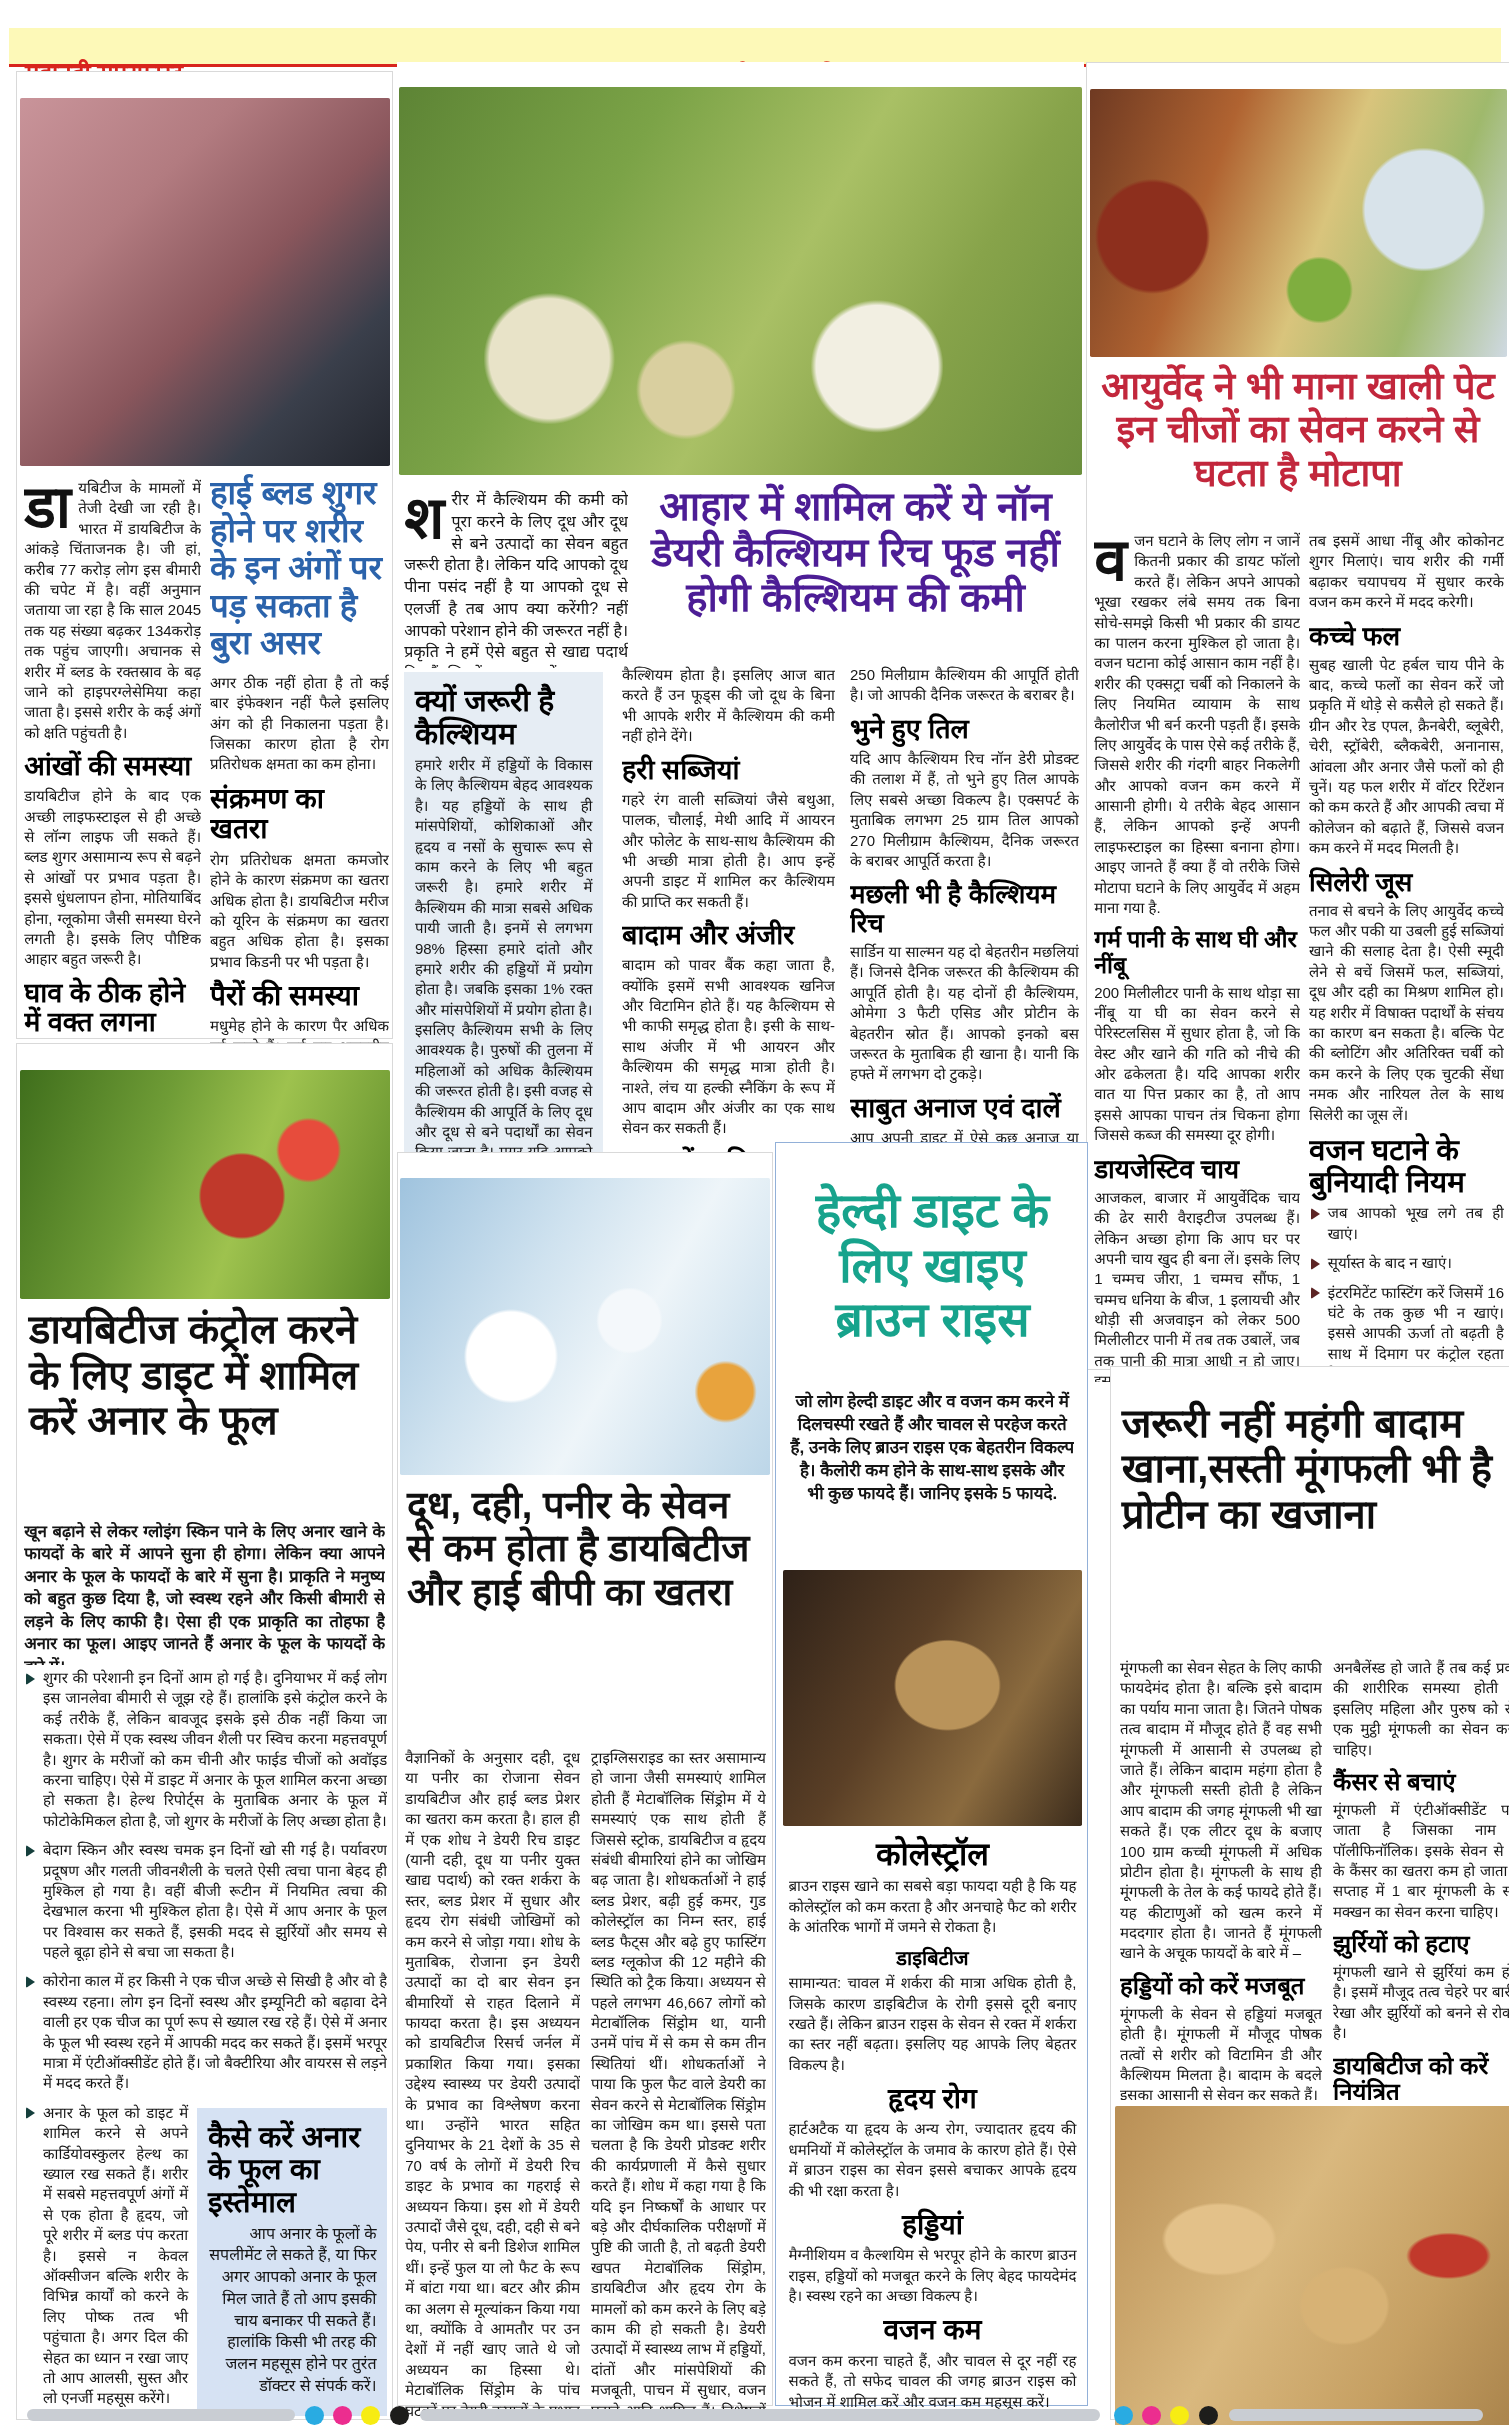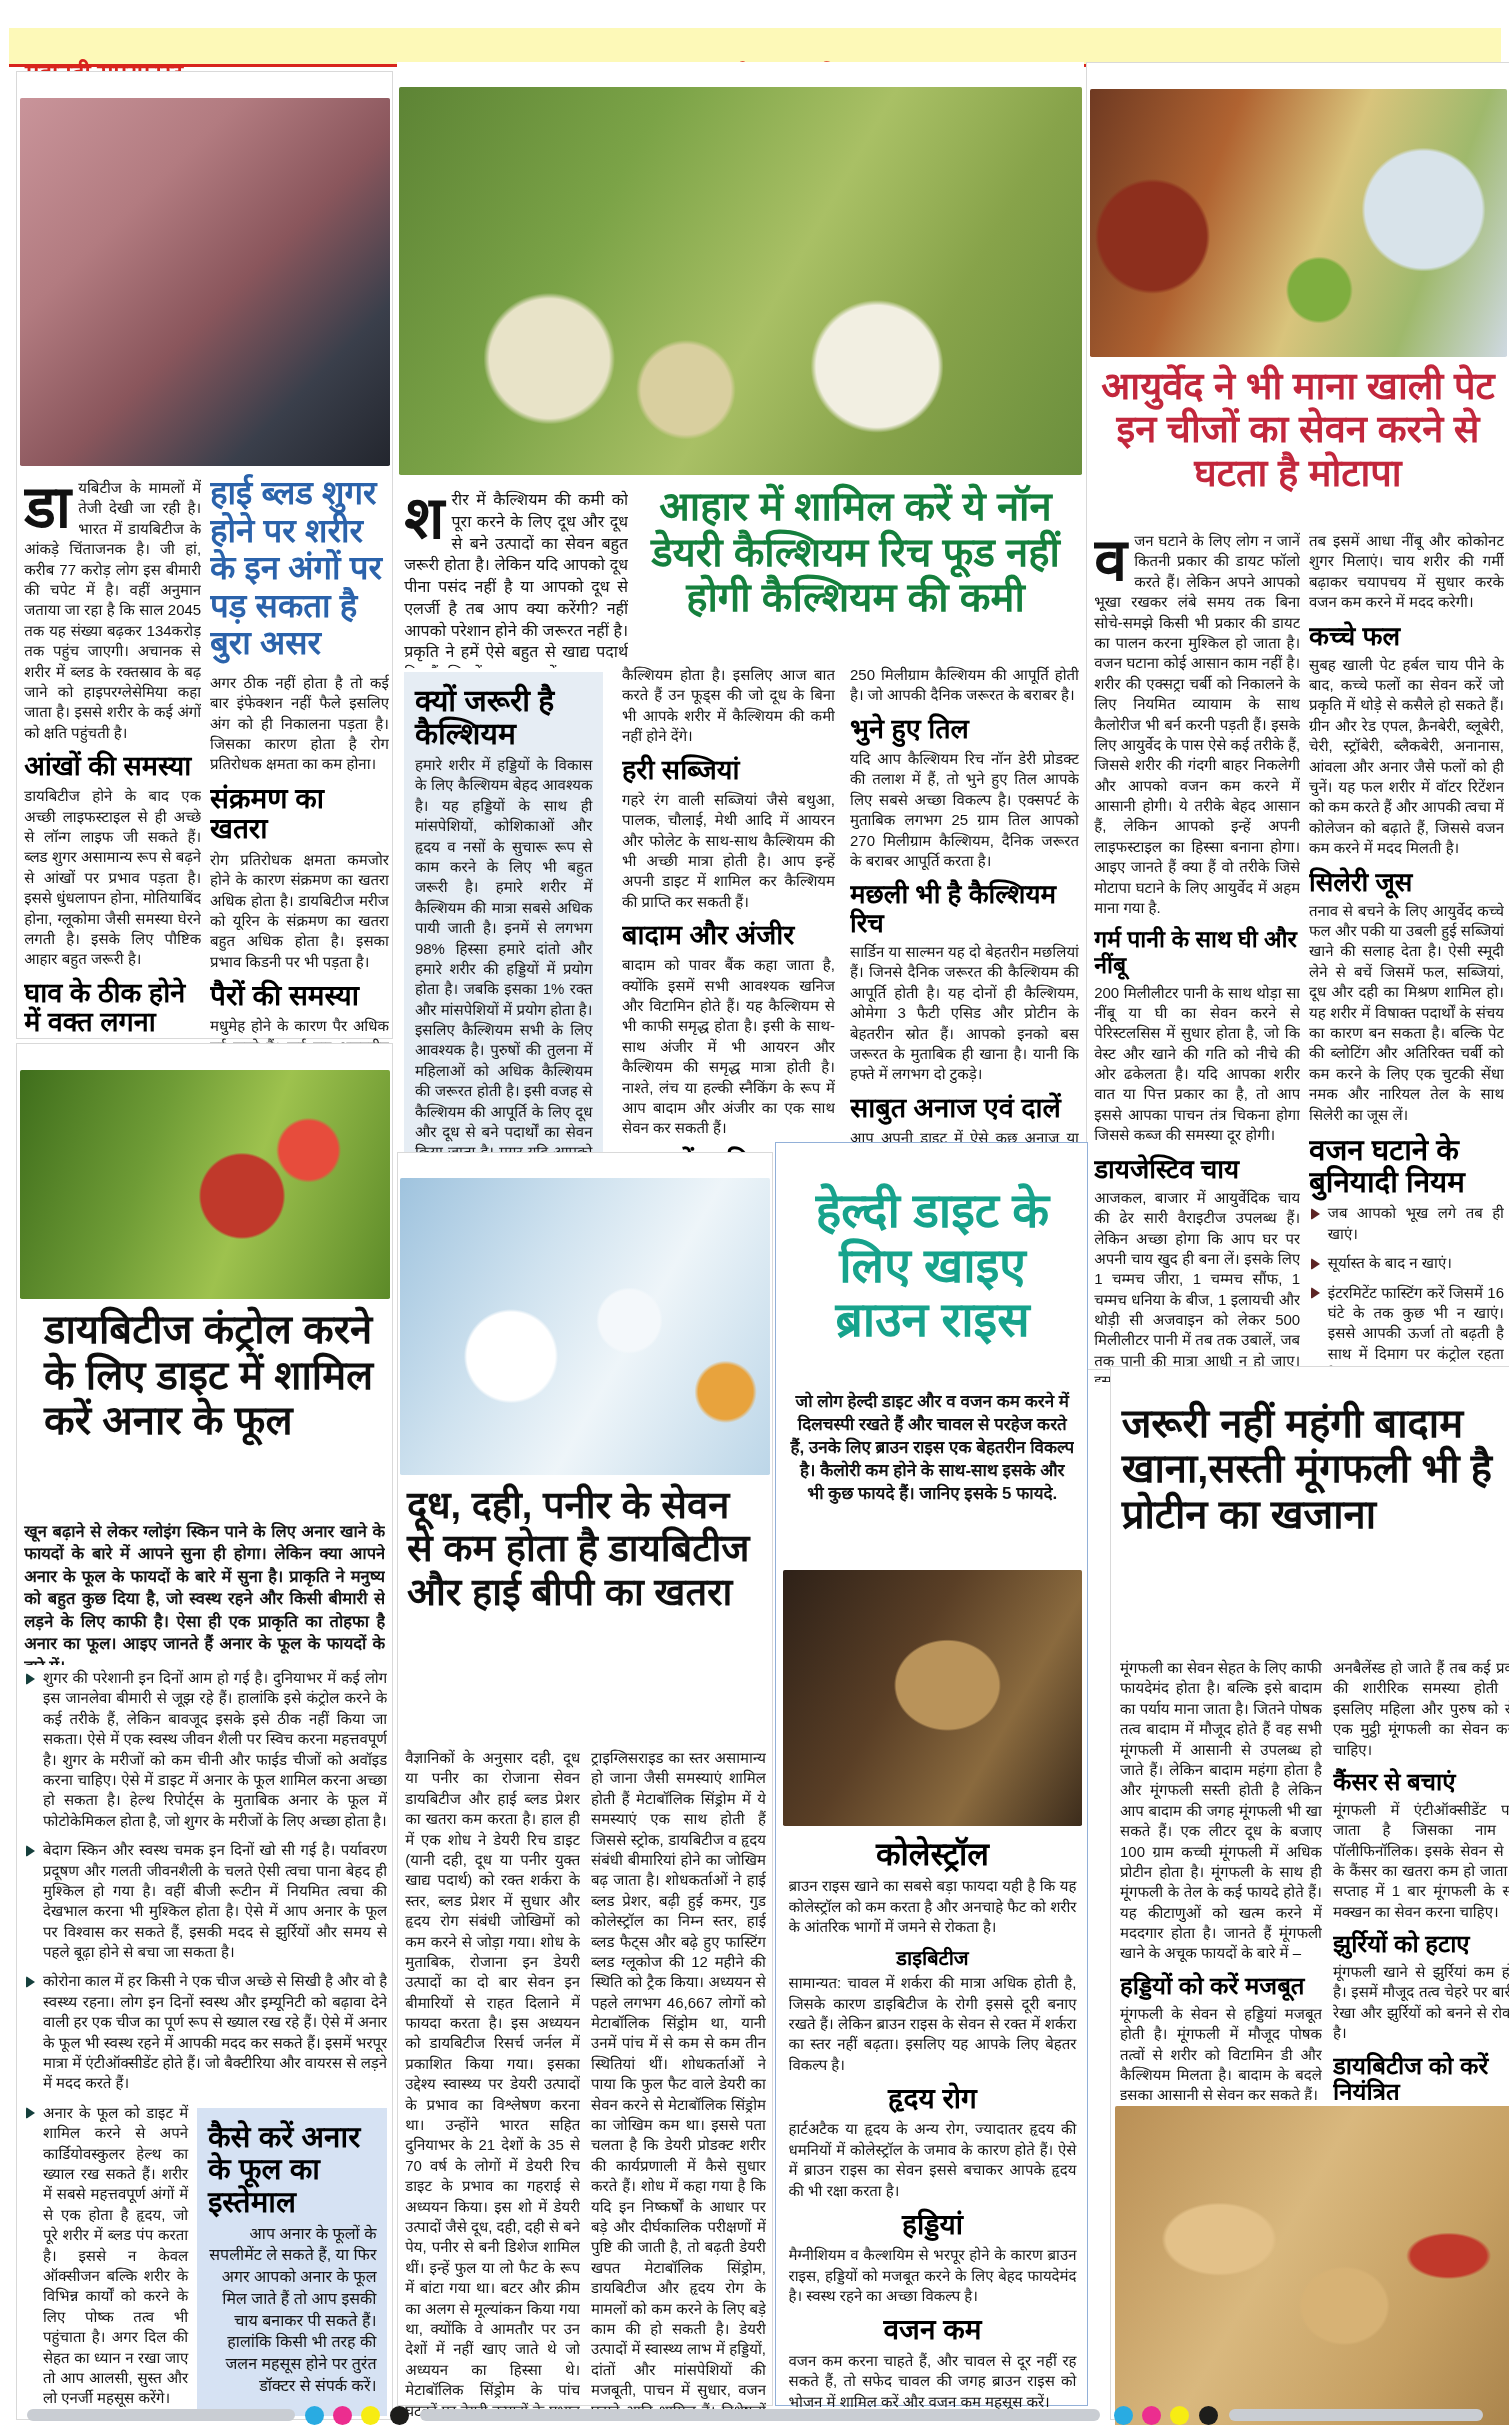--- a/index.html
+++ b/index.html
@@ -61,21 +61,21 @@
   <div class="abs article" style="left:397px;top:39px;width:687px;height:1084px;border:none;">
     <div class="abs photo" style="left:1.8px;top:1.8px;width:683px;height:388px;background:
          radial-gradient(circle at 22% 70%,#e8e3c8 0 10%,transparent 11%),
          radial-gradient(circle at 42% 78%,#d9cf9f 0 9%,transparent 10%),
          radial-gradient(circle at 70% 72%,#f2efe2 0 11%,transparent 12%),
          linear-gradient(120deg,#5d8435 0%,#7ba347 30%,#a9c065 55%,#87a34a 75%,#6b8f3d 100%);"></div>
     <div class="abs col" style="left:7.2px;top:404px;width:224px;height:179px;font-size:16px;">
       <span class="dropcap">श</span>
       <p class="body-p">रीर में कैल्शियम की कमी को पूरा करने के लिए दूध और दूध से बने उत्पादों का सेवन बहुत जरूरी होता है। लेकिन यदि आपको दूध पीना पसंद नहीं है या आपको दूध से एलर्जी है तब आप क्या करेंगी? नहीं आपको परेशान होने की जरूरत नहीं है। प्रकृति ने हमें ऐसे बहुत से खाद्य पदार्थ दिए हैं, जिनमें उच्च मात्रा में</p>
     </div>
-    <div class="abs headline center" style="left:236px;top:399px;width:445px;font-size:40px;color:#15803d;">आहार में शामिल करें ये नॉन डेयरी कैल्शियम रिच फूड नहीं होगी कैल्शियम की कमी</div>
+    <div class="abs headline center" style="left:236px;top:399px;width:445px;font-size:40px;color:#4c1d95;">आहार में शामिल करें ये नॉन डेयरी कैल्शियम रिच फूड नहीं होगी कैल्शियम की कमी</div>
     <div class="abs cbox" style="left:7.2px;top:587px;width:199px;height:490px;">
       <div class="subhead" style="font-size:30px;margin-top:1.8px;">क्यों जरूरी है कैल्शियम</div>
       <p class="body-p col" style="font-size:15px;">हमारे शरीर में हड्डियों के विकास के लिए कैल्शियम बेहद आवश्यक है। यह हड्डियों के साथ ही मांसपेशियों, कोशिकाओं और हृदय व नसों के सुचारू रूप से काम करने के लिए भी बहुत जरूरी है। हमारे शरीर में कैल्शियम की मात्रा सबसे अधिक पायी जाती है। इनमें से लगभग 98% हिस्सा हमारे दांतो और हमारे शरीर की हड्डियों में प्रयोग होता है। जबकि इसका 1% रक्त और मांसपेशियों में प्रयोग होता है। इसलिए कैल्शियम सभी के लिए आवश्यक है। पुरुषों की तुलना में महिलाओं को अधिक कैल्शियम की जरूरत होती है। इसी वजह से कैल्शियम की आपूर्ति के लिए दूध और दूध से बने पदार्थों का सेवन किया जाता है। मगर यदि आपको दूध से एलर्जी है या आपको दूध पीना पसंद नहीं है, तो आपको नॉन डेयरी प्रोडक्ट से यह जरूरत पूरी करनी होगी।</p>
     </div>
     <div class="abs col" style="left:225px;top:580px;width:213px;height:501px;">
       <p class="body-p">कैल्शियम होता है। इसलिए आज बात करते हैं उन फूड्स की जो दूध के बिना भी आपके शरीर में कैल्शियम की कमी नहीं होने देंगे।</p>
       <div class="subhead" style="font-size:27px;font-weight:600;">हरी सब्जियां</div>
       <p class="body-p">गहरे रंग वाली सब्जियां जैसे बथुआ, पालक, चौलाई, मेथी आदि में आयरन और फोलेट के साथ-साथ कैल्शियम की भी अच्छी मात्रा होती है। आप इन्हें अपनी डाइट में शामिल कर कैल्शियम की प्राप्ति कर सकती हैं।</p>
       <div class="subhead" style="font-size:27px;font-weight:600;">बादाम और अंजीर</div>
       <p class="body-p">बादाम को पावर बैंक कहा जाता है, क्योंकि इसमें सभी आवश्यक खनिज और विटामिन होते हैं। यह कैल्शियम से भी काफी समृद्ध होता है। इसी के साथ-साथ अंजीर में भी आयरन और कैल्शियम की समृद्ध मात्रा होती है। नाश्ते, लंच या हल्की स्नैकिंग के रूप में आप बादाम और अंजीर का एक साथ सेवन कर सकती हैं।</p>
@@ -129,21 +129,21 @@
         </div>
 
     </div>
   </div>
 
   <div class="abs article" style="left:16px;top:1020px;width:377px;height:1377px;">
     <div class="abs photo" style="left:2.7px;top:2.7px;width:370px;height:229px;background:
          radial-gradient(circle at 60% 55%,#c0392b 0 16%,transparent 17%),
          radial-gradient(circle at 78% 35%,#e74c3c 0 9%,transparent 10%),
          linear-gradient(110deg,#3f6e1c 0%,#6f9c36 35%,#9ec24e 60%,#5c8a28 100%);"></div>
-    <div class="abs headline" style="left:27px;top:240px;width:360px;font-size:40px;color:#0f0f0f;">डायबिटीज कंट्रोल करने के लिए डाइट में शामिल करें अनार के फूल</div>
+    <div class="abs headline" style="left:12px;top:240px;width:360px;font-size:40px;color:#0f0f0f;">डायबिटीज कंट्रोल करने के लिए डाइट में शामिल करें अनार के फूल</div>
     <div class="abs col" style="left:7.2px;top:453px;width:361px;height:145px;font-size:16.5px;font-weight:600;">खून बढ़ाने से लेकर ग्लोइंग स्किन पाने के लिए अनार खाने के फायदों के बारे में आपने सुना ही होगा। लेकिन क्या आपने अनार के फूल के फायदों के बारे में सुना है। प्राकृति ने मनुष्य को बहुत कुछ दिया है, जो स्वस्थ रहने और किसी बीमारी से लड़ने के लिए काफी है। ऐसा ही एक प्राकृति का तोहफा है अनार का फूल। आइए जानते हैं अनार के फूल के फायदों के बारे में।</div>
     <div class="abs col" style="left:7.2px;top:601px;width:363px;height:769px;">
       <div class="bul">
           <span class="bmark"></span>
           <span>शुगर की परेशानी इन दिनों आम हो गई है। दुनियाभर में कई लोग इस जानलेवा बीमारी से जूझ रहे हैं। हालांकि इसे कंट्रोल करने के कई तरीके हैं, लेकिन बावजूद इसके इसे ठीक नहीं किया जा सकता। ऐसे में एक स्वस्थ जीवन शैली पर स्विच करना महत्तवपूर्ण है। शुगर के मरीजों को कम चीनी और फाईड चीजों को अवॉइड करना चाहिए। ऐसे में डाइट में अनार के फूल शामिल करना अच्छा हो सकता है। हेल्थ रिपोर्ट्स के मुताबिक अनार के फूल में फोटोकेमिकल होता है, जो शुगर के मरीजों के लिए अच्छा होता है।</span>
         </div>
       <div class="bul">
           <span class="bmark"></span>
           <span>बेदाग स्किन और स्वस्थ चमक इन दिनों खो सी गई है। पर्यावरण प्रदूषण और गलती जीवनशैली के चलते ऐसी त्वचा पाना बेहद ही मुश्किल हो गया है। वहीं बीजी रूटीन में नियमित त्वचा की देखभाल करना भी मुश्किल होता है। ऐसे में आप अनार के फूल पर विश्वास कर सकते हैं, इसकी मदद से झुर्रियों और समय से पहले बूढ़ा होने से बचा जा सकता है।</span>
         </div>

